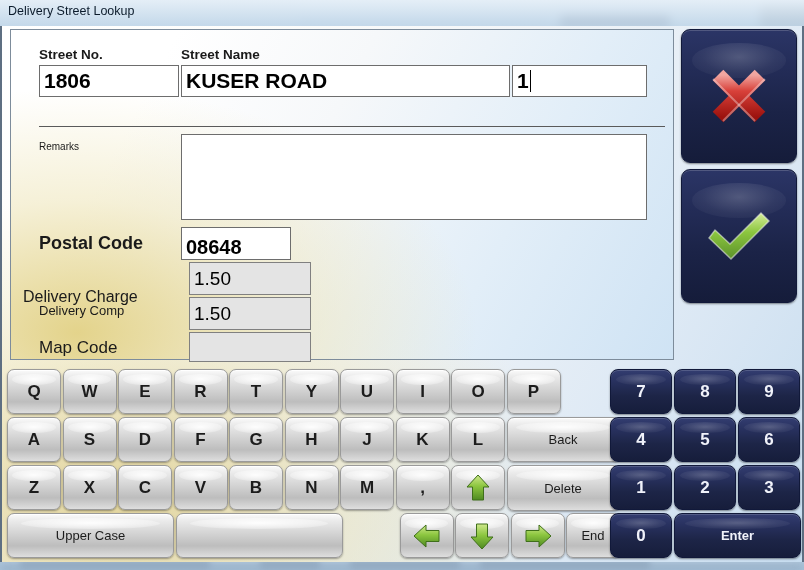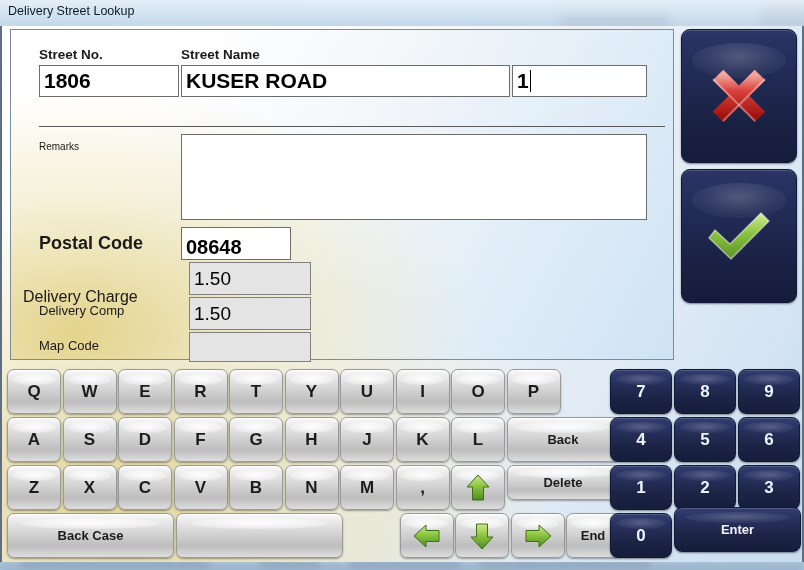--- a/index.html
+++ b/index.html
@@ -133,21 +133,21 @@
   }
   .key::before {
     content:""; position:absolute;
     left:8%; top:9%; width:84%; height:26%;
     border-radius:50%;
     background: radial-gradient(ellipse at 50% 45%, rgba(255,255,255,.95) 0%, rgba(255,255,255,.45) 55%, rgba(255,255,255,0) 100%);
     pointer-events:none;
   }
   .key .kl { position:relative; z-index:2; }
   .key.letter .kl { font-size:17px; font-weight:bold; }
-  .key.word   .kl { font-size:13px; font-weight:bold; }
+  .key.word   .kl { font-size:13px; font-weight:normal; }
   .key.small  .kl { font-size:11.5px; font-weight:bold; }
 
   .numkey {
     position:absolute;
     border-radius:8px;
     border:1px solid #11193a;
     background: linear-gradient(180deg,#333d70 0%, #28315f 26%, #1d2547 60%, #161d3b 100%);
     box-shadow: inset 0 1px 0 rgba(255,255,255,.16), 0 1px 2px rgba(0,0,0,.45);
     display:flex; align-items:center; justify-content:center;
     color:#f0f2fa;
@@ -223,21 +223,21 @@
       <div class="fld-label" style="left:12px; top:238px; font-size:16px;margin-top:20px;">Delivery Charge</div>
       <div class="txtbox readonly" style="left:178px; top:232px; width:122px; height:33px; font-size:19px;">
         <span>1.50</span>
       </div>
 
       <div class="fld-label" style="left:28px; top:273px; font-size:13px;">Delivery Comp</div>
       <div class="txtbox readonly" style="left:178px; top:267px; width:122px; height:33px; font-size:19px;">
         <span>1.50</span>
       </div>
 
-      <div class="fld-label" style="left:28px; top:308px; font-size:13px;">Map Code</div>
+      <div class="fld-label" style="left:28px; top:308px; font-size:17px;">Map Code</div>
       <div class="txtbox readonly" style="left:178px; top:302px; width:122px; height:30px; font-size:19px;">
         <span></span>
       </div>
 
     </div>
 
     <div class="navy-btn" id="btn-cancel">
       <div class="btn-glyph">
         <svg width="64" height="60" viewBox="0 0 64 60">
           <defs>
@@ -366,25 +366,25 @@
                 <linearGradient id="ga_arrow-up-icon" x1="0" y1="0" x2="0" y2="1">
                   <stop offset="0%" stop-color="#cfe88c"></stop>
                   <stop offset="45%" stop-color="#8cc63f"></stop>
                   <stop offset="100%" stop-color="#4f8a22"></stop>
                 </linearGradient>
               </defs>
               <path d="M16 3 L27 15 L21.5 15 L21.5 28 L10.5 28 L10.5 15 L5 15 Z" fill="url(#ga_arrow-up-icon)" stroke="#3f6f1b" stroke-width="1"></path>
             </svg>
           </span>
         </div>
-        <div class="key word" style="left: 504.5px; top: 99px; width: 113px; height: 35px;">
+        <div class="key word" style="left: 504.5px; top: 99px; width: 113px; height: 46px;">
           <span class="kl">Delete</span>
         </div>
         <div class="key word" style="left: 5px; top: 147px; width: 167px; height: 45px;">
-          <span class="kl">Back Case</span>
+          <span class="kl">Upper Case</span>
         </div>
         <div class="key word" style="left: 173.5px; top: 147px; width: 167px; height: 45px;"></div>
         <div class="key word" style="left: 397.5px; top: 147px; width: 54px; height: 45px;">
           <span style="position: relative; z-index: 2;">
             <svg class="arrow-ico" width="32" height="32" viewBox="0 0 32 32">
               <defs>
                 <linearGradient id="ga_arrow-left-icon" x1="0" y1="0" x2="0" y2="1">
                   <stop offset="0%" stop-color="#cfe88c"></stop>
                   <stop offset="45%" stop-color="#8cc63f"></stop>
                   <stop offset="100%" stop-color="#4f8a22"></stop>
@@ -448,19 +448,19 @@
         </div>
         <div class="numkey" style="left: 672px; top: 99px; width: 62px; height: 45px;">
           <span class="kl">2</span>
         </div>
         <div class="numkey" style="left: 736px; top: 99px; width: 62px; height: 45px;">
           <span class="kl">3</span>
         </div>
         <div class="numkey" style="left: 608px; top: 147px; width: 62px; height: 45px;">
           <span class="kl">0</span>
         </div>
-        <div class="numkey enter" style="left: 672px; top: 141px; width: 127px; height: 45px;">
+        <div class="numkey enter" style="left: 672px; top: 147px; width: 127px; height: 45px;">
           <span class="kl">Enter</span>
         </div>
       </div>
 
   </div>
 </div>
 
 </body></html>

